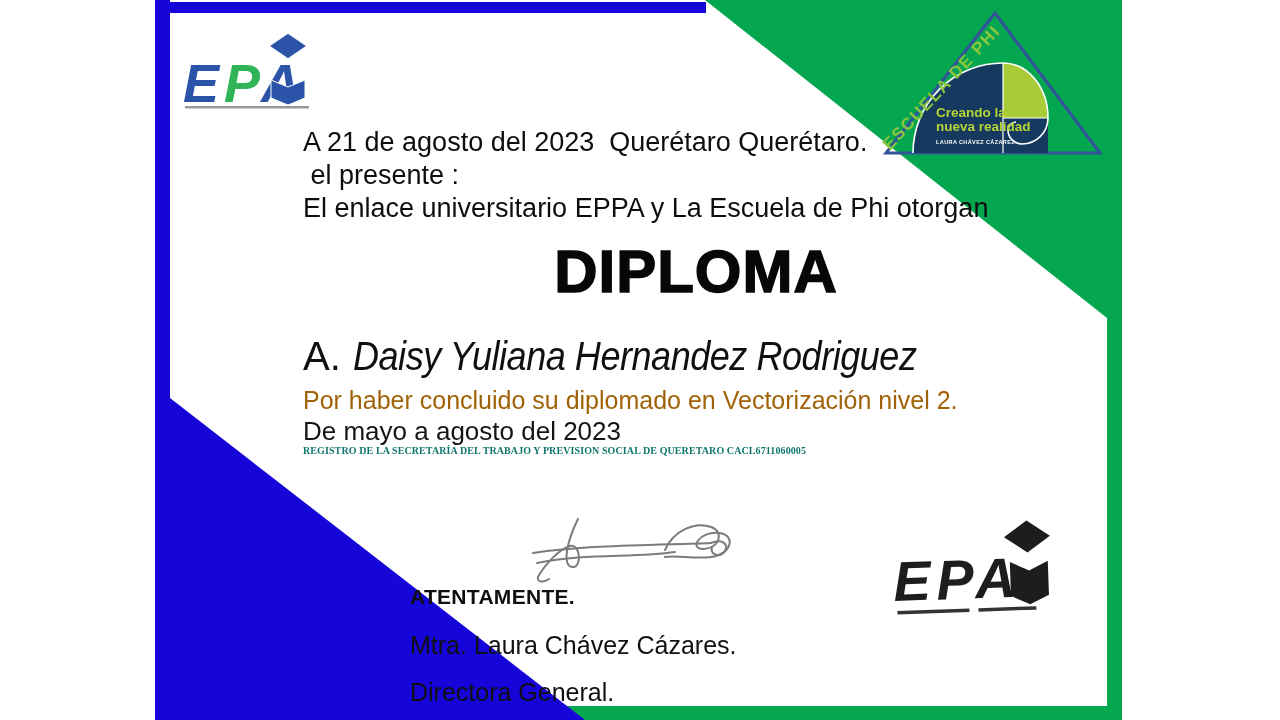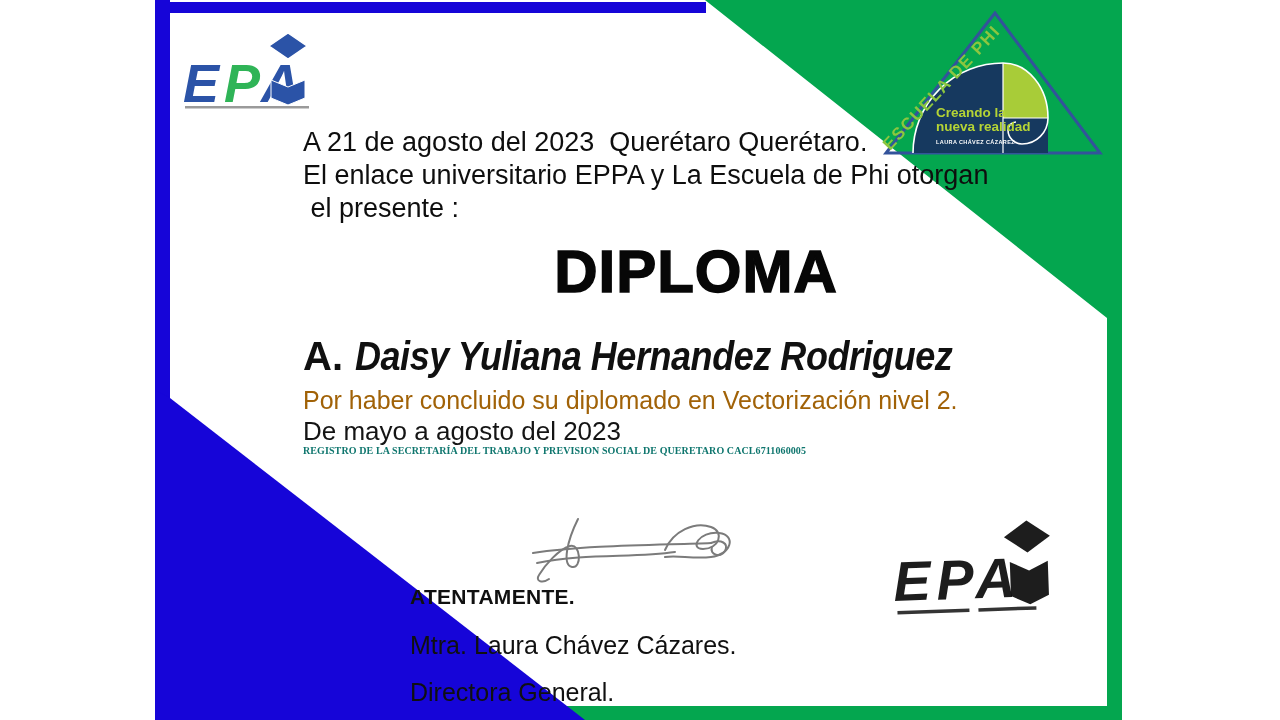--- a/index.html
+++ b/index.html
@@ -11,21 +11,21 @@
   }
   #bg-svg, .abs { position:absolute; }
   
   .intro { left:303px; top:126px; color:#0e0e0e; }
   .intro-line { font-size:27px; line-height:33px; white-space:pre; }
   .title {
     left:155px; top:237px; width:1082px; text-align:center;
     font-size:60px; font-weight:800; color:#070707; letter-spacing:1px;
     -webkit-text-stroke:1.5px #070707;
   }
-  .recipient { left:303px; top:334px; color:#101010; font-size:40px; font-weight:bold; white-space:nowrap; }
+  .recipient { left:303px; top:334px; color:#101010; font-size:40px; font-weight:normal; white-space:nowrap; }
   .recipient .prefix { display:inline-block; margin-right:12px; }
   .recipient .name  { display:inline-block; font-style:italic; transform:scaleX(0.9); transform-origin:left center; letter-spacing:-0.5px; }
   .body1 { left:303px; top:386px; font-size:25px; color:#a16207; }
   .body2 { left:303px; top:416px; font-size:26px; color:#141414; }
   .registry { left:303px; top:445px; font-size:10px; font-weight:600; color:#0f766e; letter-spacing:0.1px;font-family:Liberation Serif, serif; }
   .footer { left:410px; top:585px; width:440px; text-align:left; color:#101010; }
   .closing { font-size:21px; font-weight:bold; letter-spacing:0.3px; }
   .signer  { font-size:25px; margin-top:22px; }
   .role    { font-size:25px; margin-top:18px; }
   
@@ -75,22 +75,22 @@
     </text>
     <g transform="translate(86,9)">
       <polygon points="19,0 38,13 19,26 0,13" fill="#2B53A7" stroke="#ffffff" stroke-width="1.5"></polygon>
       <path d="M2,47 L19,54 L36,47 L36,65 L19,72 L2,65 Z" fill="#2B53A7" stroke="#ffffff" stroke-width="1"></path>
     </g>
     <rect x="2" y="82" width="124" height="2.5" fill="#9a9a9a"></rect>
   </svg>
 
   <div class="abs intro">
     <div class="intro-line">A 21 de agosto del 2023  Querétaro Querétaro.</div>
+    <div class="intro-line"> el presente :</div>
     <div class="intro-line">El enlace universitario EPPA y La Escuela de Phi otorgan</div>
-    <div class="intro-line"> el presente :</div>
   </div>
 
   <div class="abs title">DIPLOMA</div>
 
   <div class="abs recipient">
     <span class="prefix">A.</span><span class="name">Daisy Yuliana Hernandez Rodriguez</span>
   </div>
 
   <div class="abs body1">Por haber concluido su diplomado en Vectorización nivel 2.</div>
   <div class="abs body2">De mayo a agosto del 2023</div>

